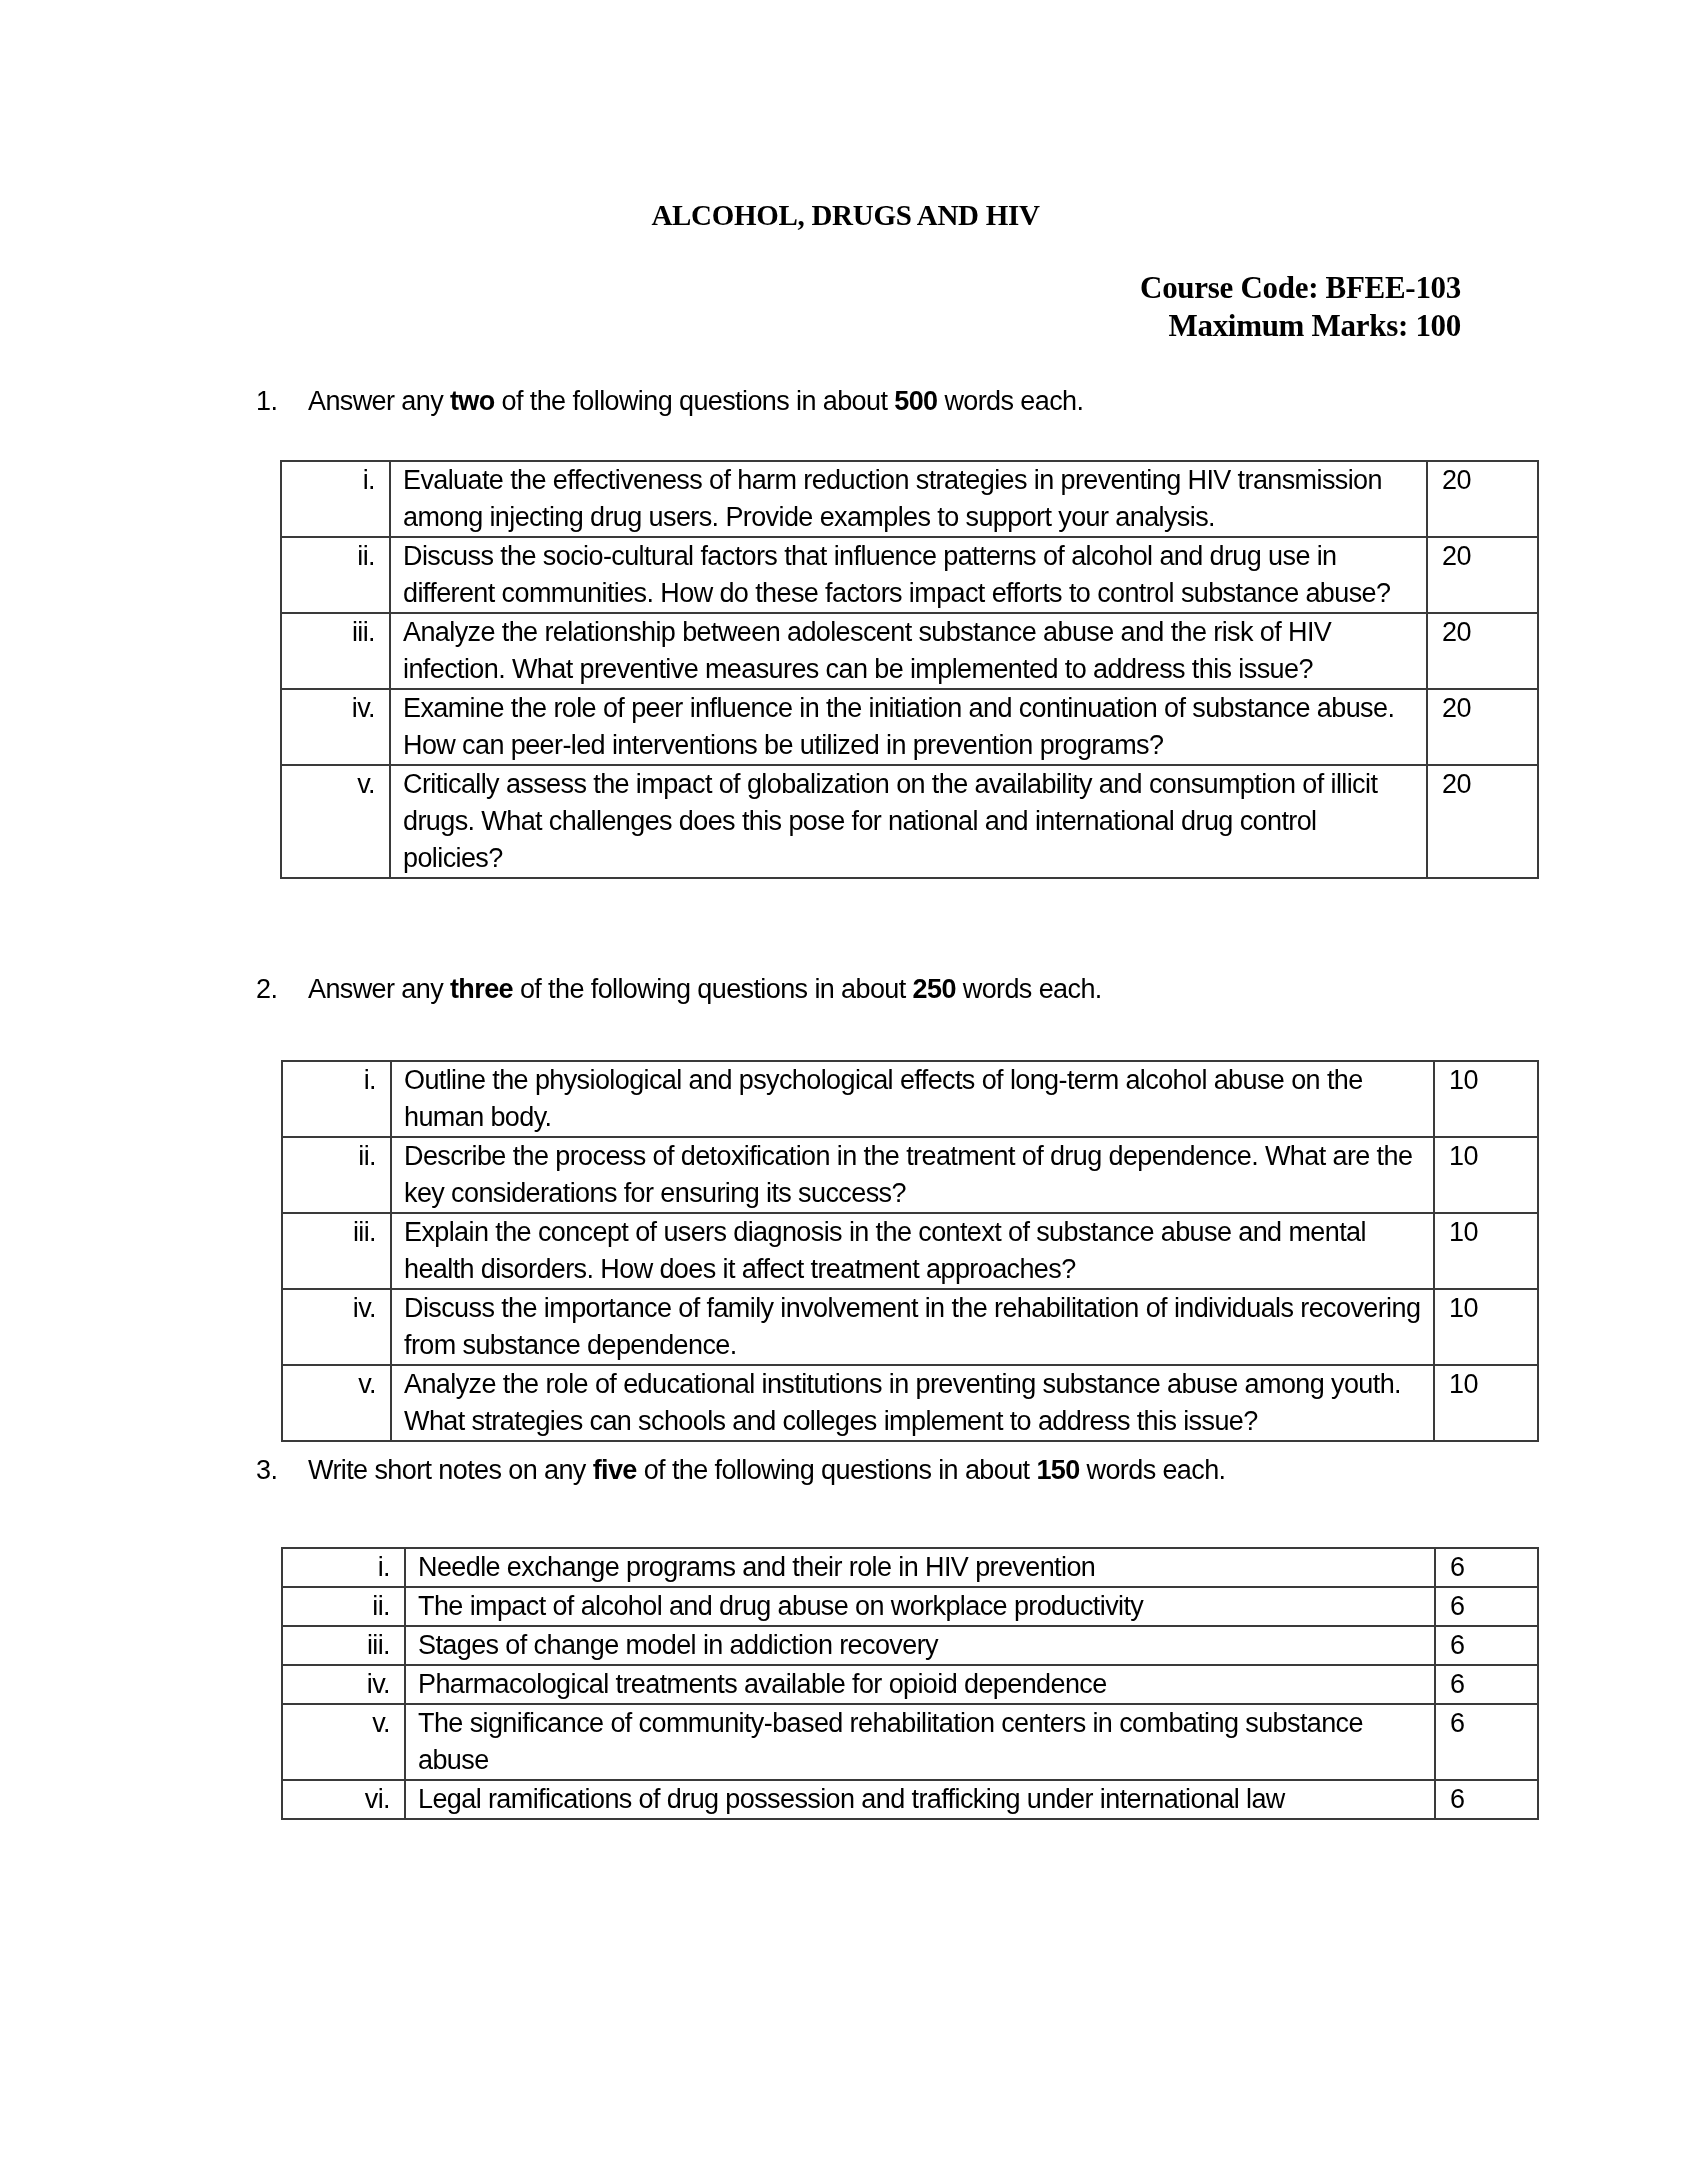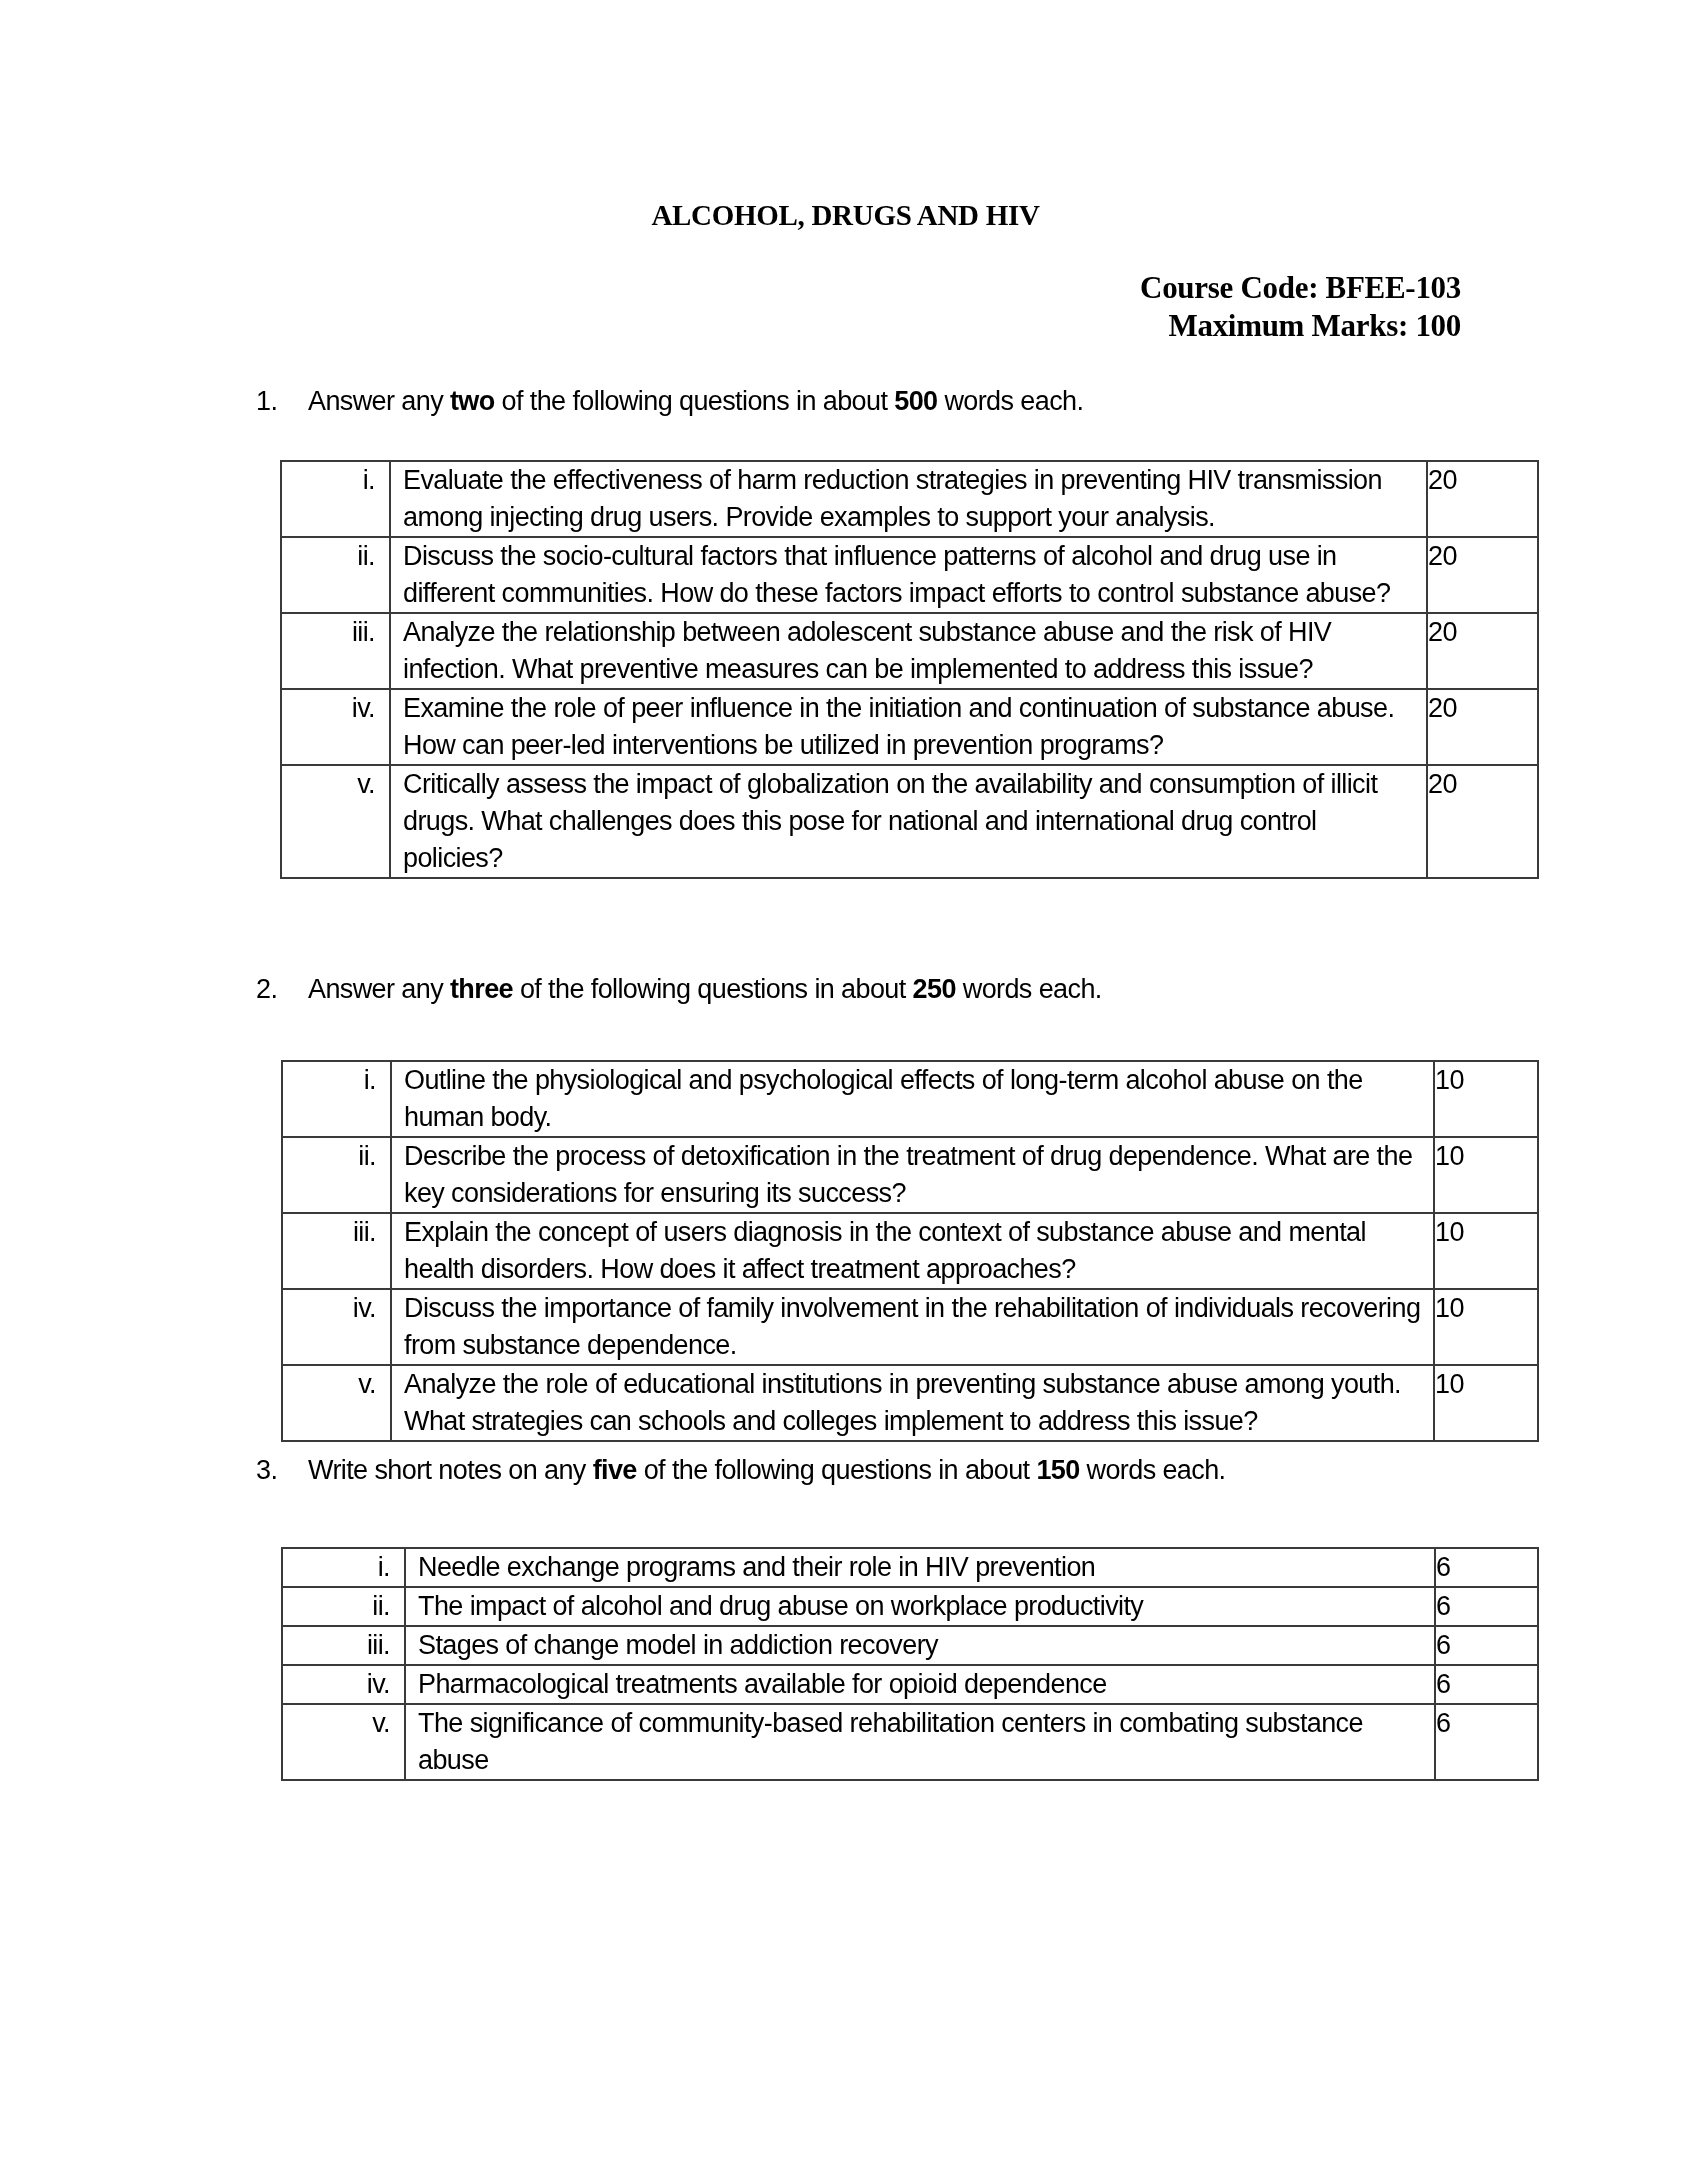--- a/index.html
+++ b/index.html
@@ -70,20 +70,21 @@
       text-align: right;
       padding-right: 14px;
       padding-top: 0px;
     }
     table.q td.text {
       padding-left: 12px;
       padding-right: 8px;
       margin-left: 39px;
     }
     table.q td.marks {
+      padding-left: 14px;
     }
 
     #t1 { left: 280px; top: 460px; width: 1259px; }
     #t1 col.c1 { width: 109px; }
     #t1 col.c3 { width: 111px; }
 
     #t2 { left: 281px; top: 1060px; width: 1258px; }
     #t2 col.c1 { width: 109px; }
     #t2 col.c3 { width: 104px; }
 
@@ -205,15 +206,20 @@
     <tr>
       <td class="roman">iv.</td>
       <td class="text">Pharmacological treatments available for opioid dependence</td>
       <td class="marks">6</td>
     </tr>
     <tr>
       <td class="roman">v.</td>
       <td class="text">The significance of community-based rehabilitation centers in combating substance abuse</td>
       <td class="marks">6</td>
     </tr>
+    <tr>
+      <td class="roman">vi.</td>
+      <td class="text">Legal ramifications of drug possession and trafficking under international law</td>
+      <td class="marks">6</td>
+    </tr>
   </tbody>
 </table>
 
 
 </body></html>

